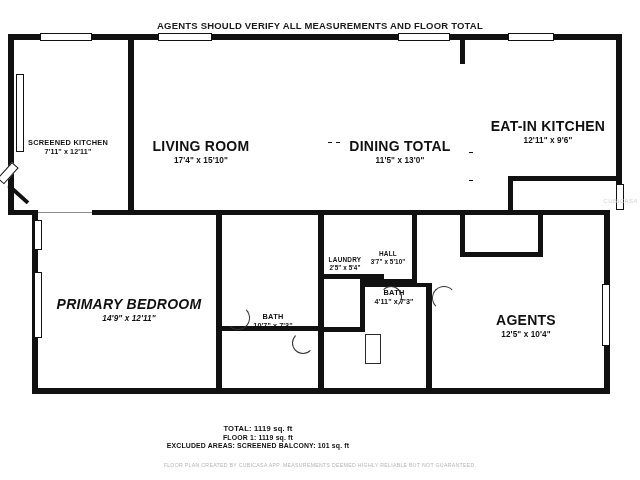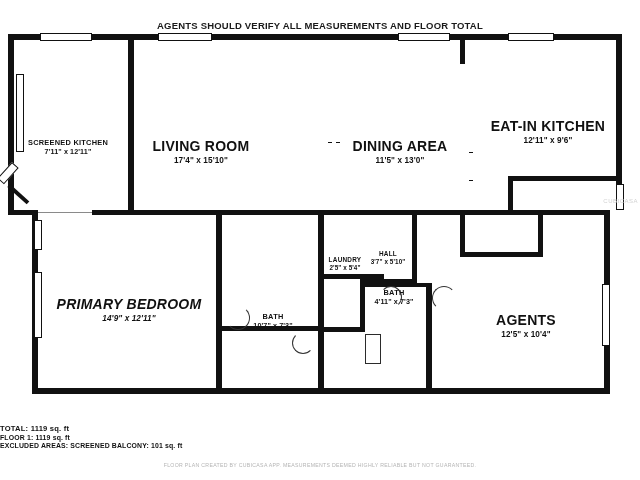--- a/index.html
+++ b/index.html
@@ -103,21 +103,21 @@
     position: absolute;
     background: #111111;
   }
 
   
   .totals {
     position: absolute;
     left: 0;
     top: 424px;
     width: 516px;
-    text-align: left;
+    text-align: center;
     color: #111111;
   }
   .totals .t1 { font-size: 7.6px; font-weight: bold; letter-spacing: 0.2px; }
   .totals .t2 { font-size: 6.9px; font-weight: bold; letter-spacing: 0.15px; margin-top: 1px;}
   .totals .t3 { font-size: 6.9px; font-weight: bold; letter-spacing: 0.15px; margin-top: 1px;}
   .credit {
     position: absolute;
     left: 0;
     top: 462px;
     width: 640px;
@@ -226,21 +226,21 @@
       <span class="nm">SCREENED KITCHEN</span>
       <span class="dim">7'11" x 12'11"</span>
     </div>
 
     <div class="room" style="left:126px; top:104px; width:134px;">
       <span class="nm">LIVING ROOM</span>
       <span class="dim">17'4" x 15'10"</span>
     </div>
 
     <div class="room" style="left:330px; top:104px; width:124px;">
-      <span class="nm">DINING AREA</span>
+      <span class="nm">DINING TOTAL</span>
       <span class="dim">11'5" x 13'0"</span>
     </div>
 
     <div class="room" style="left:470px; top:84px; width:140px;">
       <span class="nm">EAT-IN KITCHEN</span>
       <span class="dim">12'11" x 9'6"</span>
     </div>
 
 
 

